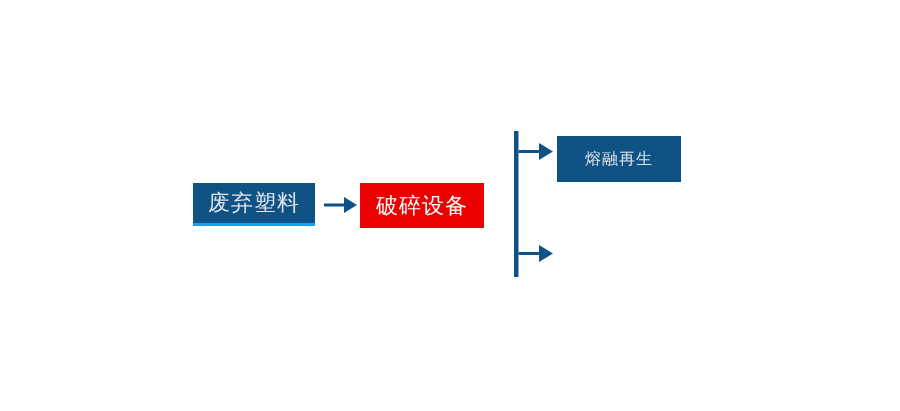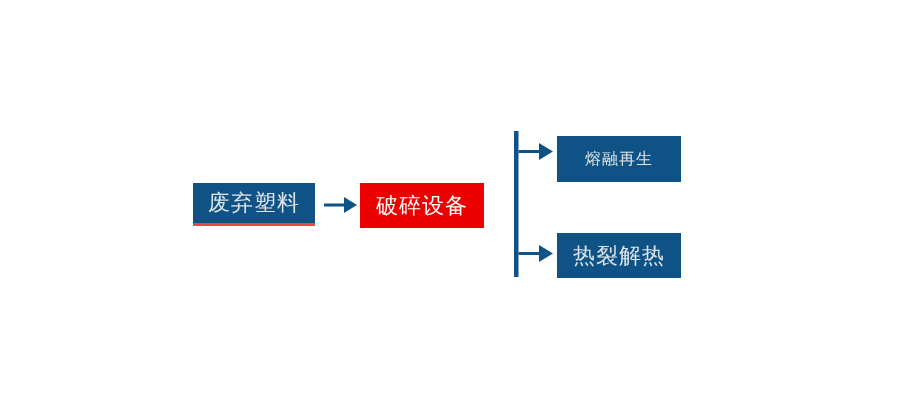--- a/index.html
+++ b/index.html
@@ -43,21 +43,21 @@
     color: #DDE3E8;
   }
   .node.red {
     background: #ED0000;
     font-family: Liberation Serif, serif;
   }
   .node.red .node-label {
     color: #FFFFFF;
   }
   .node.underline-red {
-    border-bottom: 3px solid #ef4444;
+    border-bottom: 3px solid #0ea5e9;
   }
 
   #node-waste-plastic {
     left: 193px;
     top: 183px;
     width: 122px;
     height: 43px;
     font-size: 22px;
   }
   #node-crusher {
@@ -126,17 +126,14 @@
       <path d="M13.5 24 H34 V17 L48 25.5 L34 34 V27 H13.5 Z" fill="#0F5286"></path>
 
       <path d="M13.5 126 H34 V119 L48 127.5 L34 136 V129 H13.5 Z" fill="#0F5286"></path>
     </svg>
   </div>
 
   <div class="node blue" id="node-melt-regeneration">
     <span class="node-label">熔融再生</span>
   </div>
 
-  <div class="node blue" id="node-pyrolysis">
-    <span class="node-label">热裂解热</span>
-  </div>
 
 </div>
 
 </body></html>

